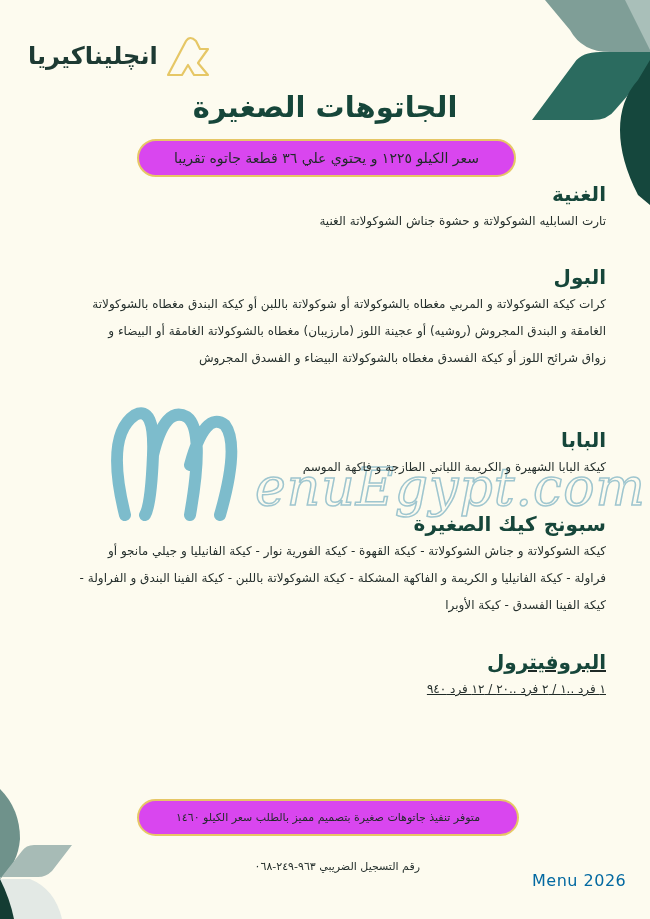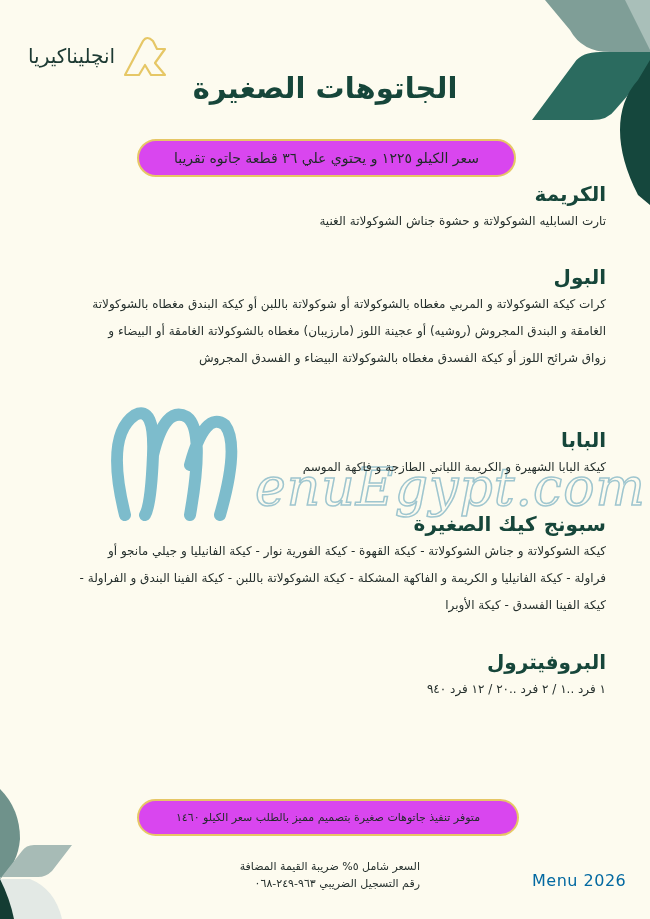--- a/index.html
+++ b/index.html
@@ -7,39 +7,39 @@
     width:650px; height:919px; overflow:hidden; position:relative;
     background:#fdfbef;
     font-family:"DejaVu Sans", sans-serif;
     color:#1f2a27;
   }
   .page { position:absolute; inset:0; }
   .leaves-tr { position:absolute; right:0; top:0; width:130px; height:205px; }
   .leaves-bl { position:absolute; left:0; bottom:0; width:75px; height:140px; }
 
   .logo { position:absolute; left:28px; top:33px; display:flex; align-items:center; gap:6px; direction:rtl; }
-  .logo-text { font-size:20px; color:#1d3a33; font-weight:400; }
+  .logo-text { font-size:24px; color:#1d3a33; font-weight:700; }
   .logo-mark { width:46px; height:46px; }
 
-  .title { position:absolute; left:0; right:0; top:71px; text-align:center; direction:rtl;
+  .title { position:absolute; left:0; right:0; top:90px; text-align:center; direction:rtl;
     font-size:29px; font-weight:bold; color:#16463a; }
 
   .pill { position:absolute; border:2px solid #e6c766; border-radius:22px; direction:rtl;
     display:flex; align-items:center; justify-content:center; font-size:14px; color:#1f2a27; background:#d946ef; }
   .pill-top { left:137px; top:139px; width:375px; height:34px; }
   .pill-bottom { left:137px; top:799px; width:378px; height:33px; font-size:11px; }
 
   .section { position:absolute; right:44px; direction:rtl; text-align:right; }
   .section h2 { margin:0; font-size:20px; font-weight:bold; color:#16463a; line-height:28px; }
   .section p { margin:0; font-size:12px; line-height:27px; color:#26302d; }
   .s1 { top:180px; width:560px; }
   .s2 { top:263px; width:520px; }
   .s3 { top:426px; width:560px; }
   .s4 { top:510px; width:530px; }
-  .s5 { top:648px; width:560px; }
+  .s5 { top:648px; width:560px;text-decoration:underline; }
   .s6 { top:728px; width:560px; }
 
   .watermark { position:absolute; left:105px; top:395px; width:440px; height:140px; pointer-events:none; }
   .wm-text { position:absolute; left:150px; top:62px; font-family:"DejaVu Serif", serif; font-style:italic;
     font-size:52px; color:transparent; -webkit-text-stroke:1.5px #9fc6cf; letter-spacing:1px; }
 
   .footer-notes { position:absolute; left:238px; top:858px; width:182px; direction:rtl; text-align:right;
     font-size:11px; line-height:17px; color:#26302d; }
   .footer-menu { position:absolute; left:532px; top:871px; font-size:16px; color:#0369a1; letter-spacing:.5px; }
 </style>
@@ -76,21 +76,21 @@
   </div>
 
   <div class="watermark">
     <svg width="140" height="140" viewBox="0 0 140 140">
       <path d="M20 120 Q0 40 30 20 Q50 10 48 60 Q46 110 40 120 M48 60 Q60 10 82 22 Q100 35 85 120 M85 70 Q100 15 120 30 Q135 50 115 120" fill="none" stroke="#7dbccc" stroke-width="12" stroke-linecap="round"></path>
     </svg>
     <span class="wm-text">enuEgypt.com</span>
   </div>
 
   <div class="section s1">
-    <h2>الكريمة</h2>
+    <h2>الغنية</h2>
     <p>تارت السابليه الشوكولاتة و حشوة جناش الشوكولاتة الغنية</p>
   </div>
 
   <div class="section s2">
     <h2>البول</h2>
     <p>كرات كيكة الشوكولاتة و المربي مغطاه بالشوكولاتة أو شوكولاتة باللبن أو كيكة البندق مغطاه بالشوكولاتة الغامقة و البندق المجروش (روشيه) أو عجينة اللوز (مارزيبان) مغطاه بالشوكولاتة الغامقة أو البيضاء و زواق شرائح اللوز أو كيكة الفسدق مغطاه بالشوكولاتة البيضاء و الفسدق المجروش</p>
   </div>
 
   <div class="section s4">
     <h2>سبونج كيك الصغيرة</h2>
@@ -106,18 +106,17 @@
     <h2>البروفيترول</h2>
     <p>١ فرد ..١ / ٢ فرد ..٢٠ / ١٢ فرد ٩٤٠</p>
   </div>
 
 
   <div class="pill pill-bottom">
     <span>متوفر تنفيذ جاتوهات صغيرة بتصميم مميز بالطلب سعر الكيلو ١٤٦٠</span>
   </div>
 
   <div class="footer-notes">
-    <div>السعر شامل ٥% ضريبة القيمة المضافة</div>
     <div>رقم التسجيل الضريبي ٩٦٣-٢٤٩-٠٦٨</div>
   </div>
 
   <div class="footer-menu">Menu 2026</div>
 </div>
 
 </body></html>

